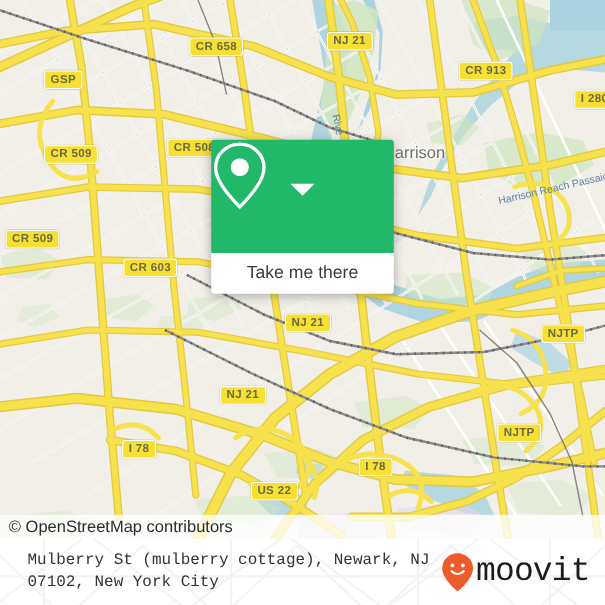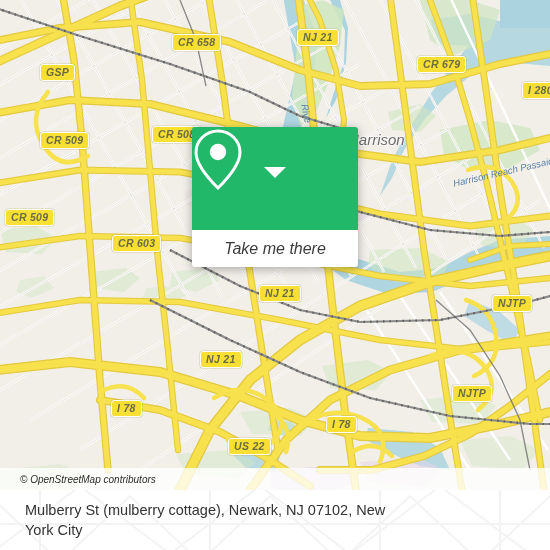--- a/index.html
+++ b/index.html
@@ -6,21 +6,21 @@
   body{
     width:550px;height:550px;overflow:hidden;
     font-family:"Liberation Sans","DejaVu Sans",sans-serif;
     background:#ffffff;
   }
   #app{position:relative;width:550px;height:550px;overflow:hidden;}
 
   
   .map{
     position:absolute;left:0;top:0;width:550px;height:490px;
-    background:#bef264;overflow:hidden;font-style:italic;
+    background:#bef264;overflow:hidden;
   }
   .map svg{position:absolute;left:0;top:0;}
 
   
   .shield{
     position:absolute;
     background:#f7e033;
     border:1.6px solid #ffffff;
     border-radius:3px;
     color:#6b6b45;
@@ -48,21 +48,21 @@
     transform-origin:left top;
   }
 
   
   .attrib{
     position:absolute;left:0;bottom:0;width:550px;height:22px;
     background:rgba(255,255,255,.78);
     display:flex;align-items:center;
   }
   .attrib span{
-    font-size:10px;color:#2b2b2b;padding-left:20px;
+    font-size:15px;color:#2b2b2b;padding-left:8px;
   }
 
   
   .callout{
     position:absolute;left:192px;top:127px;width:166px;
     filter:drop-shadow(0 2px 5px rgba(0,0,0,.30));
   }
   .callout-top{
     background:#22b86a;
     height:103px;
@@ -91,21 +91,21 @@
   .footer{
     position:absolute;left:0;top:490px;width:550px;height:60px;
     background:#ffffff;overflow:hidden;
   }
   .footer .watermark{
     position:absolute;left:0;top:-14px;width:550px;height:90px;opacity:.30;
   }
   .footer-inner{
     position:relative;
     display:flex;align-items:center;justify-content:space-between;
-    height:60px;padding:0 14px 0 25px;box-sizing:border-box;
+    height:60px;padding:0 14px 0 25px;box-sizing:border-box;font-family:Liberation Mono, monospace;
   }
   .caption{
     font-size:14.5px;color:#333333;line-height:20px;max-width:390px;
   }
   .logo{display:flex;align-items:center;gap:2px;}
   .logo-word{
     font-size:30px;color:#1c1c1c;letter-spacing:-.8px;
     font-weight:normal;line-height:30px;
   }
 </style>
@@ -287,21 +287,21 @@
         </g>
         <g fill="none" stroke="#6d6d6d" stroke-width="1.3" opacity=".8">
           <path d="M436,300 L470,330 L500,376 L520,420 L530,470"></path>
           <path d="M180,0 L196,40 L206,86"></path>
         </g>
       </g>
     </svg>
 
     <div class="shield" style="left:172px;top:34px">CR 658</div>
     <div class="shield" style="left:297px;top:29px">NJ 21</div>
-    <div class="shield" style="left:417px;top:56px">CR 679</div>
+    <div class="shield" style="left:417px;top:56px">CR 913</div>
     <div class="shield" style="left:40px;top:64px">GSP</div>
     <div class="shield" style="left:522px;top:82px">I 280</div>
     <div class="shield" style="left:40px;top:132px">CR 509</div>
     <div class="shield" style="left:152px;top:126px">CR 508</div>
     <div class="shield" style="left:5px;top:209px">CR 509</div>
     <div class="shield" style="left:112px;top:235px">CR 603</div>
     <div class="shield" style="left:259px;top:285px">NJ 21</div>
     <div class="shield" style="left:492px;top:295px">NJTP</div>
     <div class="shield" style="left:200px;top:351px">NJ 21</div>
     <div class="shield" style="left:452px;top:385px">NJTP</div>
@@ -338,16 +338,25 @@
         <path d="M-10,20 L60,86 L130,20 L200,86 L270,20 L340,86 L410,20 L480,86 L550,20"></path>
         <path d="M40,-10 L40,96"></path>
           <path d="M210,-10 L210,96"></path>
         <path d="M380,-10 L380,96"></path>
           <path d="M500,-10 L500,96"></path>
         <path d="M-10,48 L560,48"></path>
       </g>
     </svg>
     <div class="footer-inner">
       <div class="caption">Mulberry St (mulberry cottage), Newark, NJ 07102, New York City</div>
+      <div class="logo">
+        <svg width="30" height="36" viewBox="0 0 30 36">
+          <path d="M15 1 C7.3 1 1 7.1 1 14.6 C1 23.5 12 33.5 15 35.5 C18 33.5 29 23.5 29 14.6 C29 7.1 22.7 1 15 1 Z" fill="#ec5b2b"></path>
+          <circle cx="10.2" cy="12" r="1.7" fill="#ffffff"></circle>
+          <circle cx="19.8" cy="12" r="1.7" fill="#ffffff"></circle>
+          <path d="M9.4 17.2 Q15 22.4 20.6 17.2" fill="none" stroke="#ffffff" stroke-width="1.9" stroke-linecap="round"></path>
+        </svg>
+        <span class="logo-word">moovit</span>
+      </div>
     </div>
   </div>
 
 </div>
 
 </body></html>

